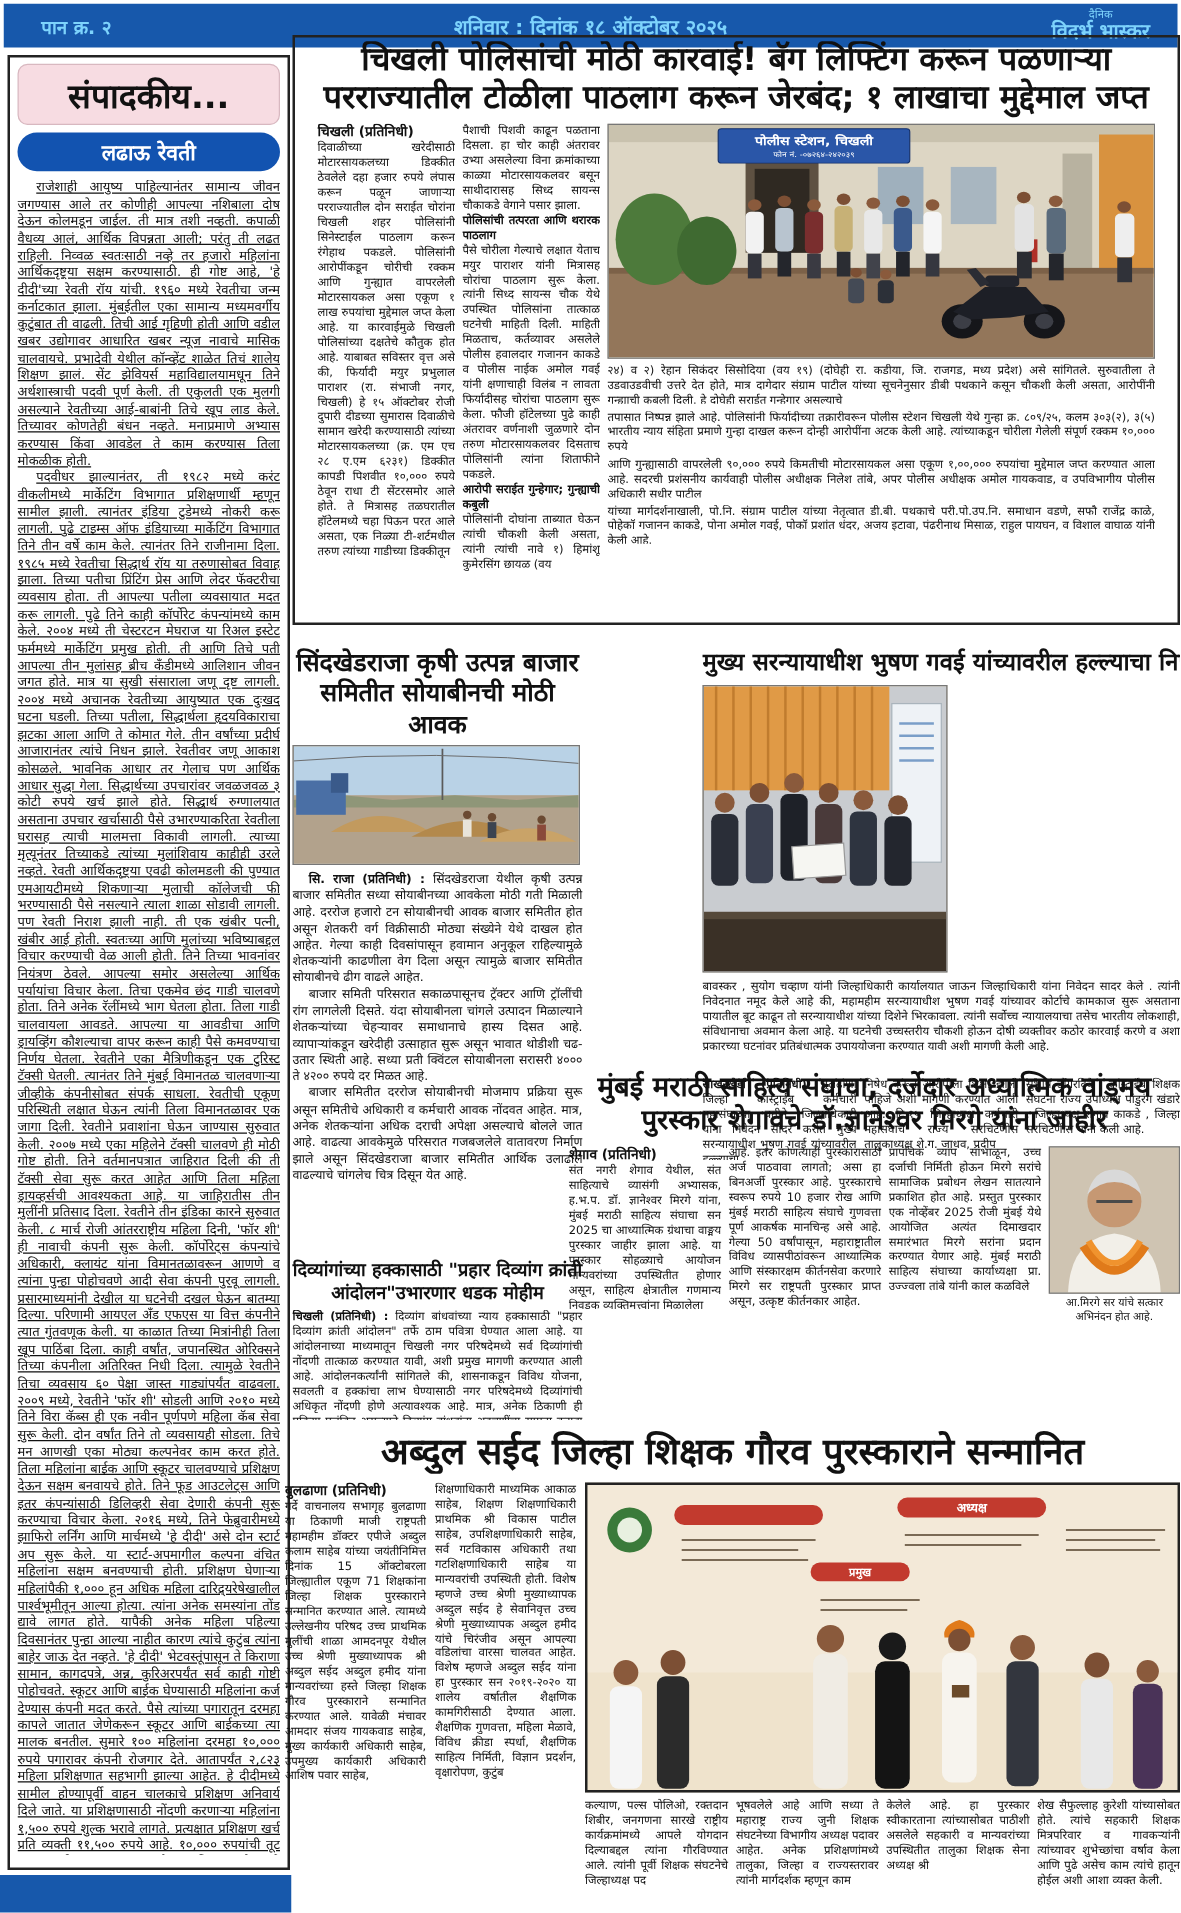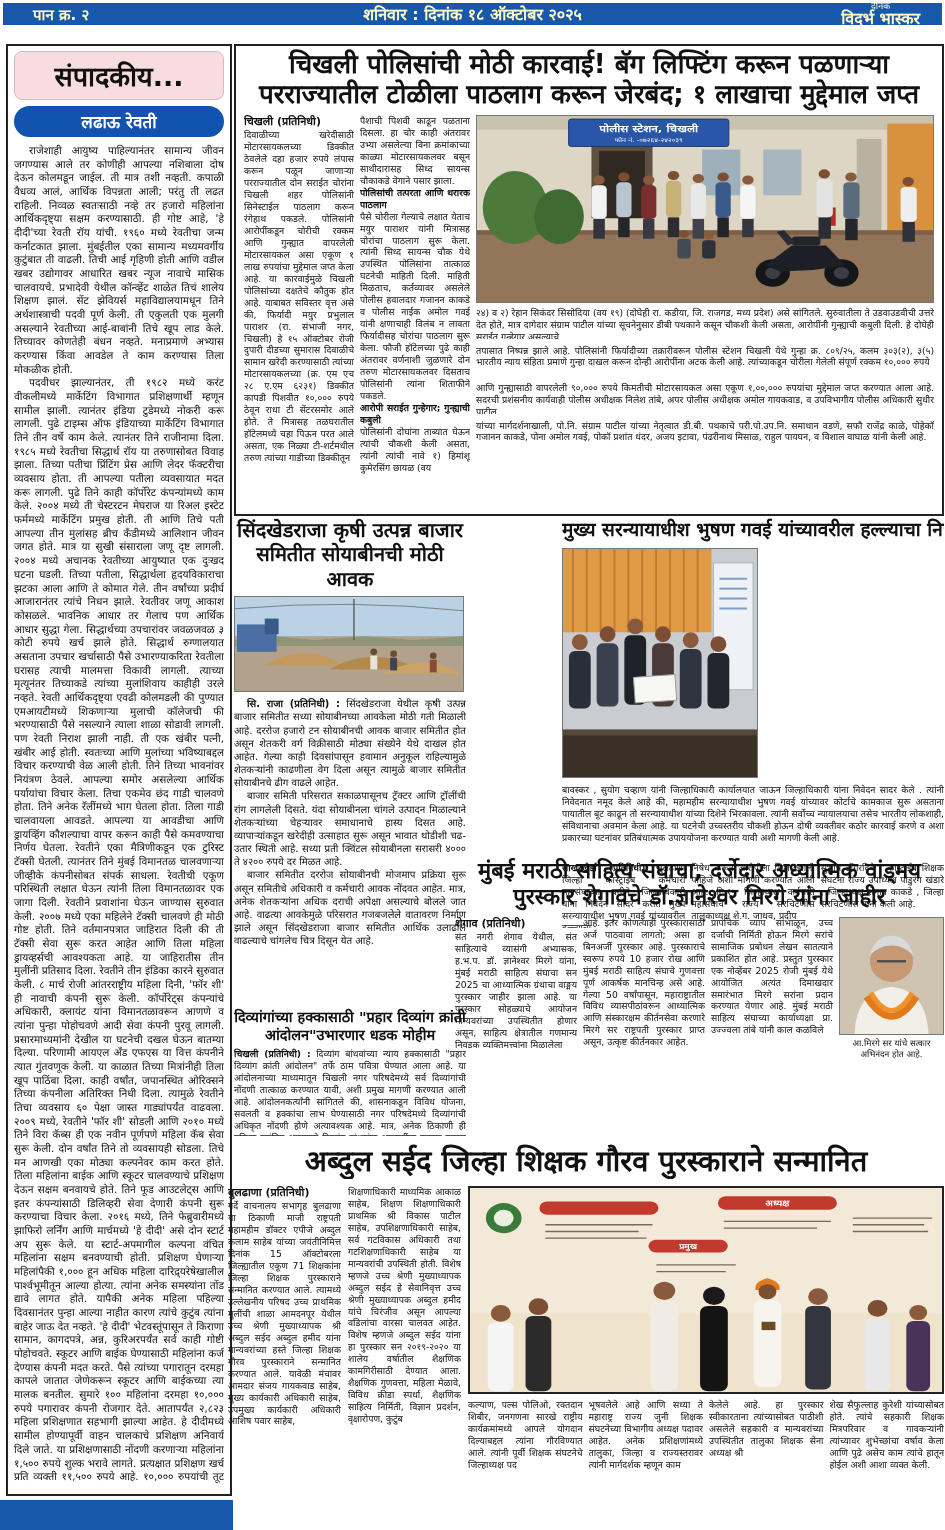--- a/index.html
+++ b/index.html
@@ -3,38 +3,38 @@
 <meta charset="utf-8">
 <style>
   * { margin:0; padding:0; box-sizing:border-box; }
   html,body { width:945px; }
   body{
     position:relative; width:945px; height:1530px; background:#ffffff;
     font-family:"DejaVu Sans","Liberation Sans",sans-serif; color:#111;
   }
   .abs{ position:absolute; }
   
-  .topbar{ left:3px; top:3px; width:939px; height:22px; background:#1758ab; color:#fef9c3;
+  .topbar{ left:3px; top:3px; width:939px; height:35px; background:#1758ab; color:#7dd3fc;
     display:flex; align-items:center; }
   .topbar .pageno{ margin-left:30px; font-size:15px; font-weight:bold; }
   .topbar .dateline{ position:absolute; left:0; right:0; text-align:center; font-size:16px; font-weight:bold; }
   .topbar .masthead{ position:absolute; right:22px; text-align:center; line-height:1.0; }
   .topbar .masthead .small{ font-size:9px; display:block; }
   .topbar .masthead .big{ font-size:16px; font-weight:bold; }
   
   .edbox{ left:6px; top:44px; width:226px; height:1452px; border:2px solid #222; background:#fff; padding:5px 6px; overflow:hidden; }
   .edhead{ background:#f7dce2; border:1px solid #d8b8c0; border-radius:8px; height:49px;
     display:flex; align-items:center; justify-content:center; font-size:27px; font-weight:bold; }
   .edpill{ margin-top:6px; background:#1253b0; border-radius:16px; height:31px; color:#fff;
     display:flex; align-items:center; justify-content:center; font-size:17px; font-weight:bold; }
   .edbody{ margin-top:7px; height:1340px; overflow:hidden; font-size:10.4px; line-height:1.315; text-align:justify; }
-  .edbody p{ text-indent:15px; }
+  .edbody p{ text-indent:15px;text-decoration:underline; }
   .bluebar{ left:0px; top:1500px; width:233px; height:30px; background:#1758ab; }
   
-  .a1box{ left:234px; top:44px; width:710px; height:472px; border:2px solid #222; padding:3px 8px; overflow:hidden; }
+  .a1box{ left:234px; top:28px; width:710px; height:472px; border:2px solid #222; padding:3px 18px; overflow:hidden; }
   .a1head{ font-size:26px; font-weight:bold; text-align:center; line-height:1.16; height:64px; overflow:hidden; }
   .a1content{ display:flex; gap:6px; height:394px; margin-top:2px; }
   .ncol{ font-size:9.2px; line-height:1.3; text-align:justify; overflow:hidden; }
   .ncol .byline{ font-weight:bold; font-size:11px; display:block; }
   .ncol .sub{ font-weight:bold; display:block; }
   .a1c{ width:110px; flex:none; height:100%; }
   .a1right{ flex:1; display:flex; flex-direction:column; }
   .photo-frame{ border:1px solid #777; overflow:hidden; position:relative; background:#cfc8b8; }
   .a1photo{ height:188px; }
   .a1caps{ display:flex; gap:6px; height:144px; margin-top:4px;flex-direction:column; }
@@ -65,21 +65,21 @@
   .a5c{ width:122px; flex:none; height:192px; }
   .a5photocol{ flex:1; }
   .a5photo{ width:100%; height:118px; }
   .a5cap{ font-size:8.6px; line-height:1.25; text-align:center; margin-top:3px; }
   
   .a6{ left:228px; top:1140px; width:716px; }
   .a6head{ font-size:29px; font-weight:bold; text-align:center; white-space:nowrap; overflow:hidden; }
   .a6row{ display:flex; gap:7px; margin-top:7px; }
   .a6c{ width:113px; flex:none; height:332px; }
   .a6right{ flex:1; display:flex; flex-direction:column; }
-  .a6photo{ height:208px; border:2px solid #222; }
+  .a6photo{ height:248px; border:2px solid #222; }
   .a6caps{ display:flex; gap:6px; margin-top:5px; height:76px; }
   .a6cap{ flex:1; height:100%; }
   svg{ display:block; }
 </style>
 </head>
 <body>
 
 <div class="abs topbar">
   <span class="pageno">पान क्र. २</span>
   <span class="dateline">शनिवार : दिनांक १८ ऑक्टोबर २०२५</span>

